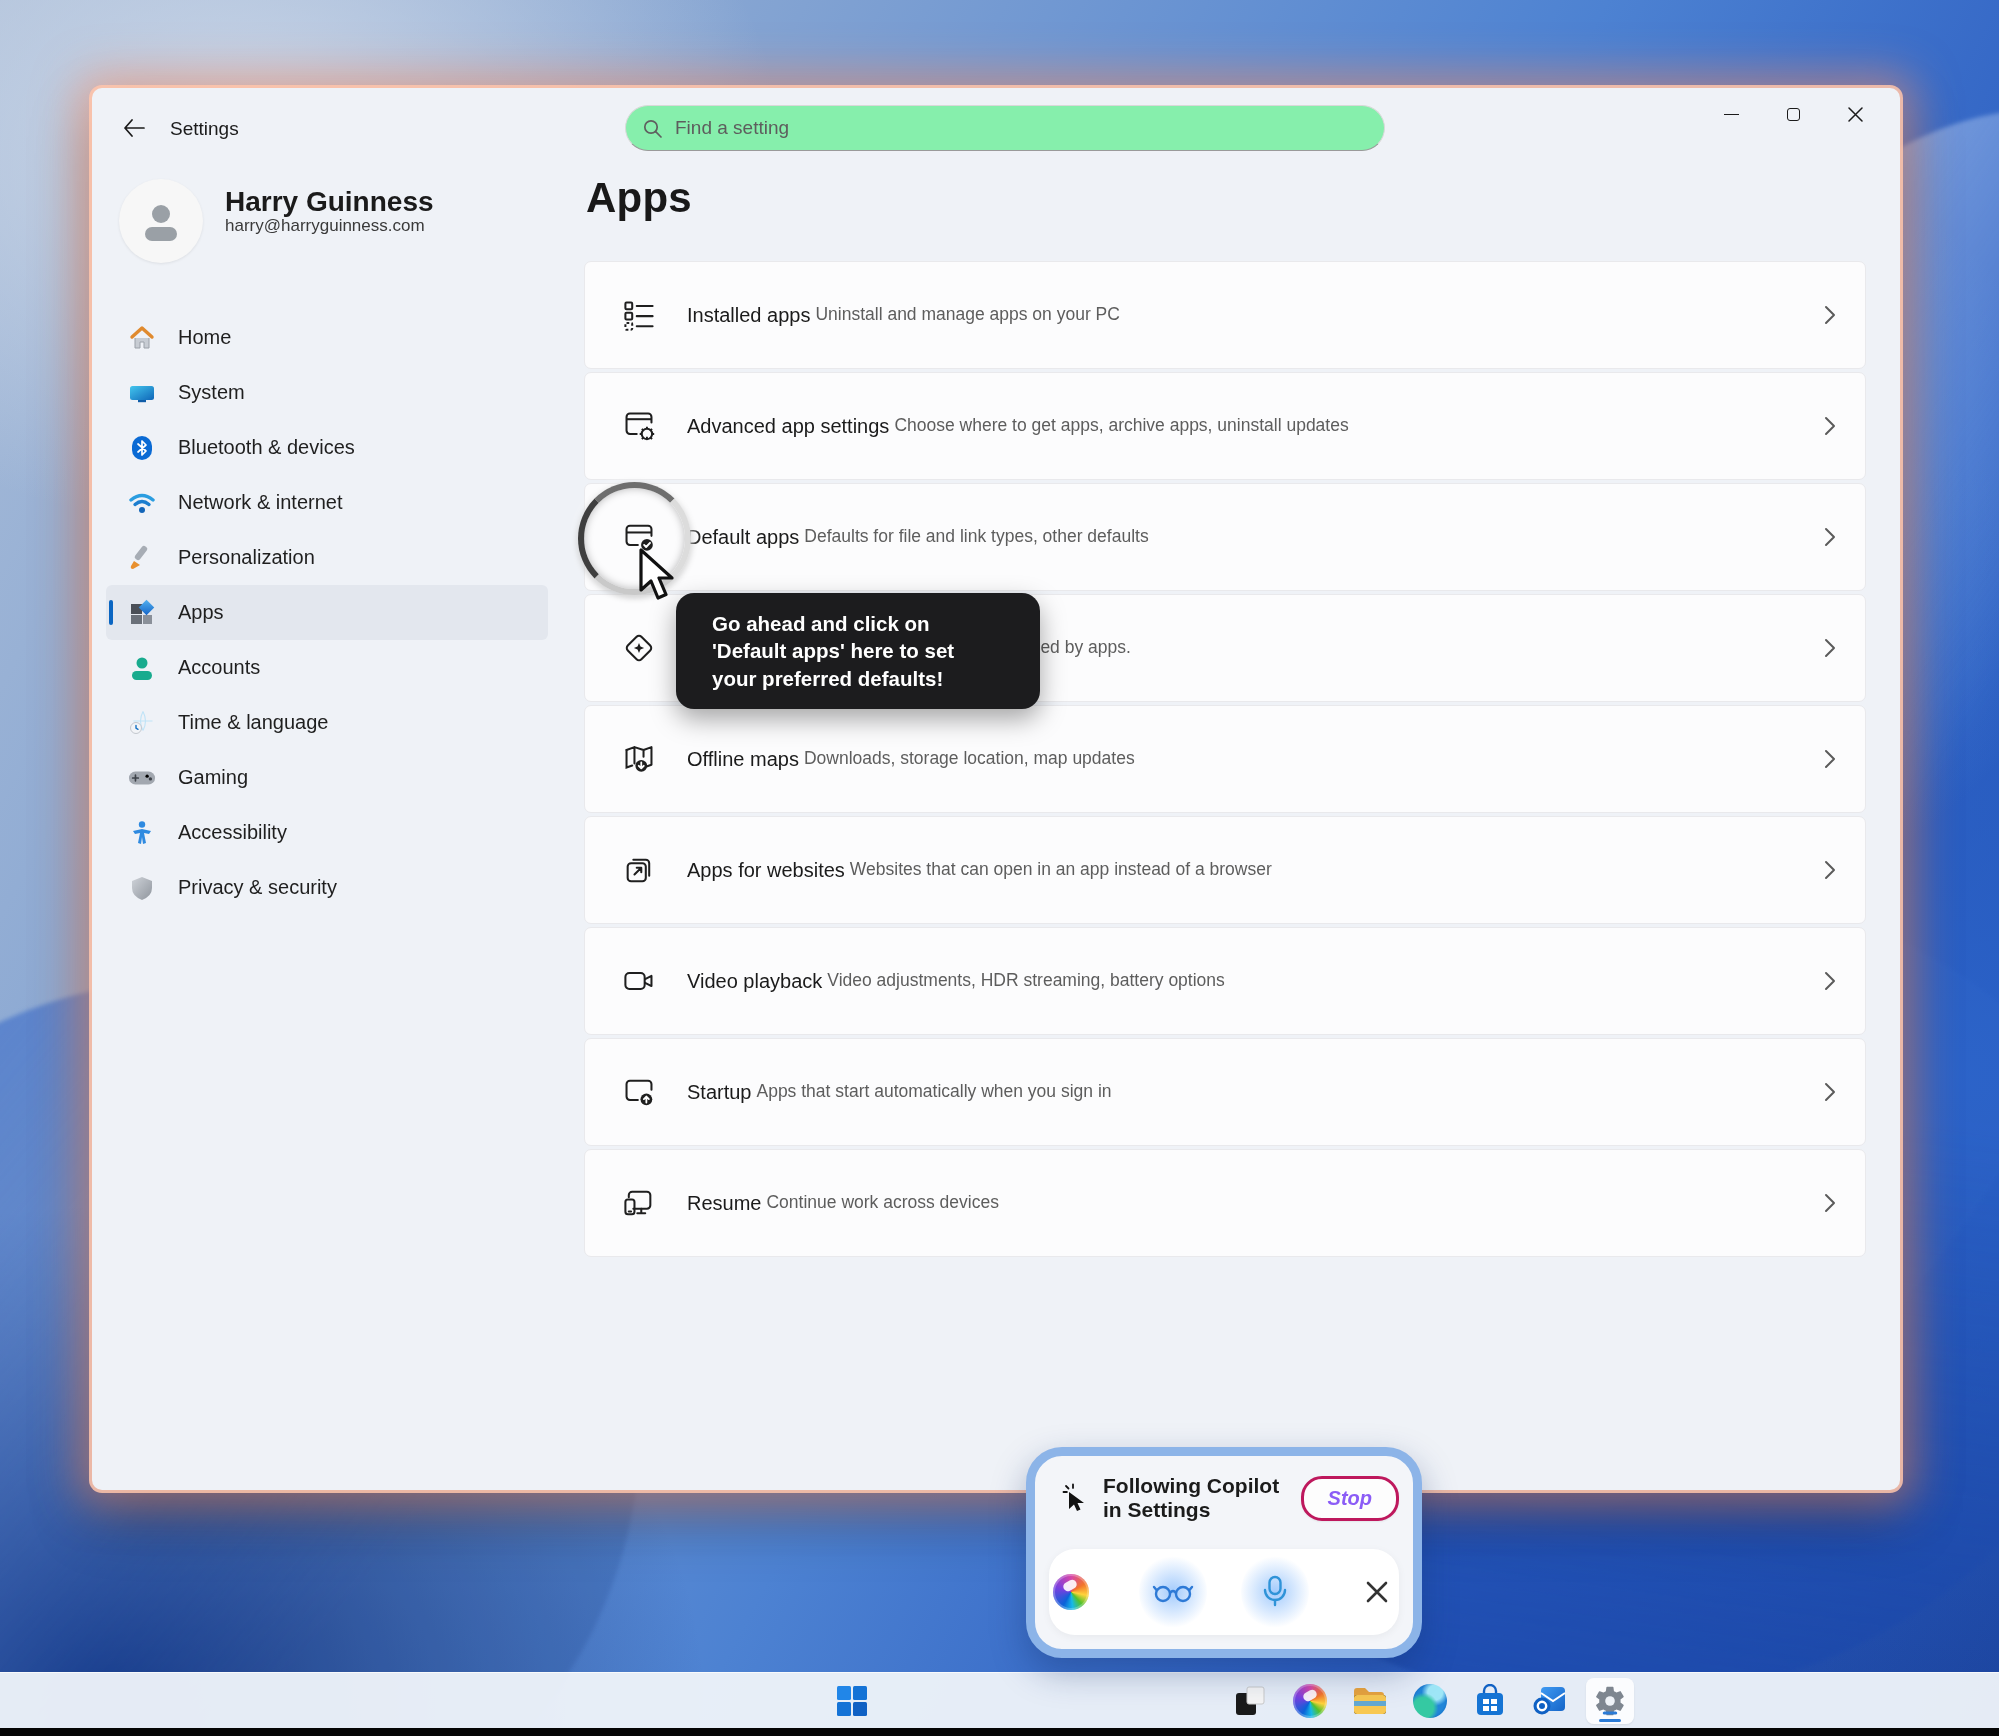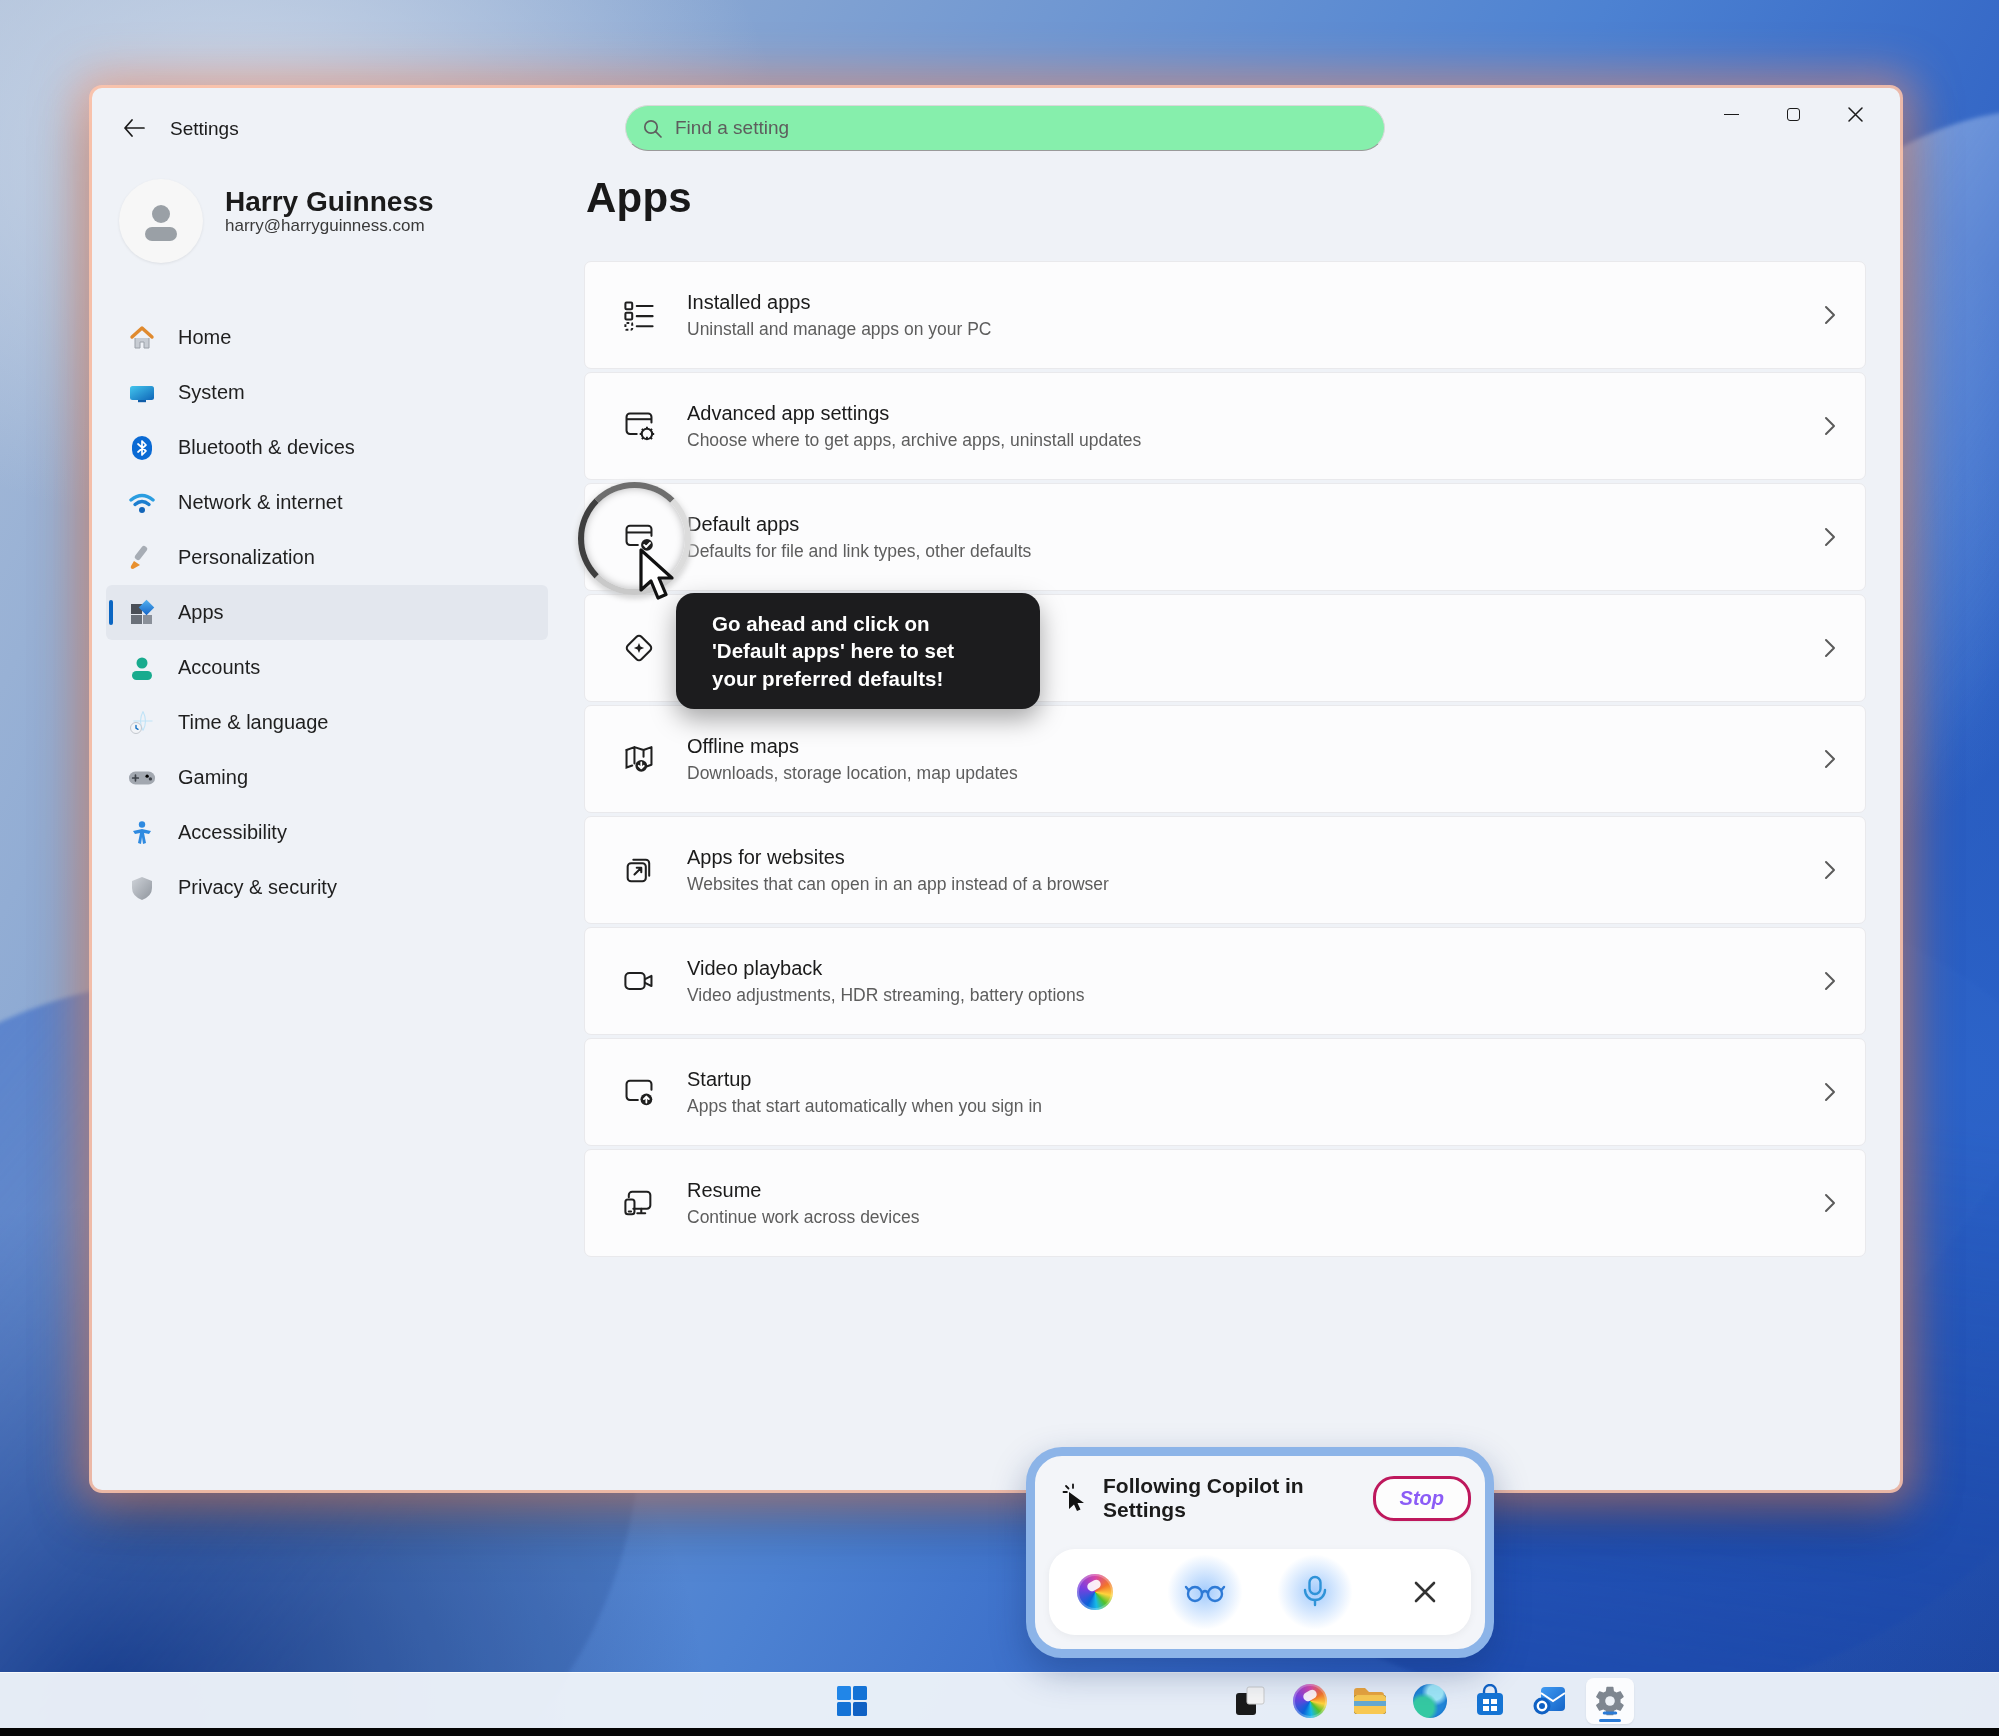--- a/index.html
+++ b/index.html
@@ -55,37 +55,37 @@
   .side-item.selected { background:#e3e7ee; }
   .side-item.selected::before { content:""; position:absolute; left:3px; top:15px; width:4px; height:25px; border-radius:3px; background:#0b66c2; }
   .sic { width:28px; height:28px; flex:0 0 28px; display:flex; align-items:center; justify-content:center; }
 
   
   .main-heading { position:absolute; left:494px; top:86px; font-size:42px; font-weight:650; color:#191919; letter-spacing:.2px; }
   .rows { position:absolute; left:492px; top:173px; width:1282px; display:flex; flex-direction:column; gap:3px; }
   .row { position:relative; height:108px; background:#fcfcfd; border:1px solid #e9e9ec; border-radius:7px;
     display:flex; align-items:center; padding:0 28px 0 34px; gap:28px; }
   .row .ric { width:40px; height:40px; flex:0 0 40px; display:flex; align-items:center; justify-content:center; }
-  .row .txt { display:flex; flex-direction:column; gap:5px; }
+  .row .txt { display:flex; gap:5px; }
   .row .t { font-size:20px; color:#1b1b1b; }
   .row .s { font-size:17.5px; color:#5d5d5d; }
   .row .chev { margin-left:auto; }
 
   
   .ring { position:absolute; left:486px; top:394px; width:113px; height:113px; border-radius:50%;
     border:6px solid; border-color:#6e6e6e #dcdcdc #c9c9c9 #3f3f3f;
     box-shadow:0 0 12px rgba(255,255,255,.95), 0 2px 6px rgba(0,0,0,.35), inset 0 0 8px rgba(0,0,0,.28);
     z-index:5; }
   .big-cursor { position:absolute; left:545px; top:460px; z-index:7; }
   .tooltip { position:absolute; left:584px; top:505px; width:364px; background:#1c1c1e; color:#fff;
     border-radius:18px; padding:17px 36px; font-size:20.5px; font-weight:600; line-height:1.33;
     box-shadow:0 10px 26px rgba(0,0,0,.35); z-index:6; }
 
   
-  .copilot-bar { position:absolute; left:1026px; top:1447px; width:468px; height:211px; z-index:10;
+  .copilot-bar { position:absolute; left:1026px; top:1447px; width:396px; height:211px; z-index:10;
     background:#f3f5f9; border:9px solid #8cb4e8; border-radius:36px; box-shadow:0 14px 34px rgba(20,50,110,.35); }
   .cb-top { display:flex; align-items:center; gap:14px; padding:18px 14px 0 26px; }
   .cb-status { font-size:21px; font-weight:650; color:#1b1b1b; }
   .stop-btn { margin-left:auto; background:#fdfdfd; border:3px solid #be185d; border-radius:21px;
     padding:8px 24px; font-size:20px; font-weight:650; color:#8b5cf6; box-shadow:0 1px 2px rgba(0,0,0,.06);font-style:italic; }
   .cb-pill { position:absolute; left:14px; right:14px; bottom:14px; height:86px; background:#fff; border-radius:26px;
     display:flex; align-items:center; justify-content:center; gap:58px; box-shadow:0 2px 8px rgba(0,0,0,.05); }
   .glow { position:relative; width:52px; height:52px; display:flex; align-items:center; justify-content:center; }
   .glow.blue::before { content:""; position:absolute; inset:-12px; border-radius:50%;
     background:radial-gradient(circle, rgba(158,200,252,.95) 0%, rgba(158,200,252,0) 70%); }

